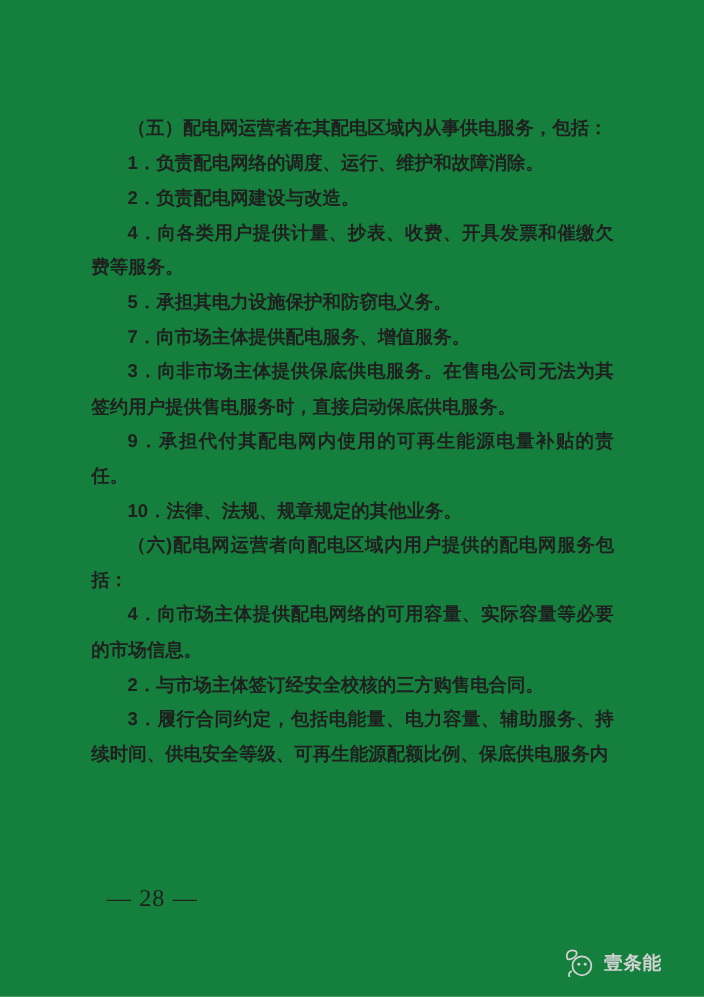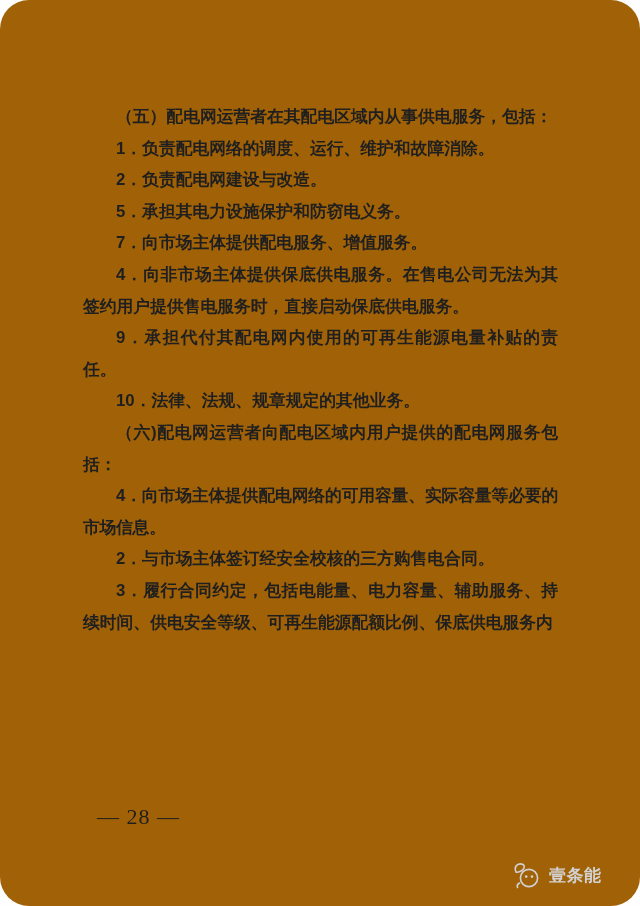--- a/index.html
+++ b/index.html
@@ -7,22 +7,21 @@
     width: 640px;
     height: 906px;
     background: #fefefe;
     position: relative;
     overflow: hidden;
     font-family: "Liberation Sans", "DejaVu Sans", sans-serif;
   }
   .page {
     position: absolute;
     inset: 0;
-    background: #a16207;
-    border-radius: 29px;
+    background: #15803d;
   }
   .content {
     position: absolute;
     left: 83px;
     top: 101px;
     width: 475px;
   }
   .para {
     margin: 0;
     font-size: 16.8px;
@@ -65,23 +64,24 @@
 </style>
 </head>
 <body style="background: rgb(254, 254, 254);">
 
 <div class="page">
 
   <div class="content" id="paragraphs">
       <p class="para">（五）配电网运营者在其配电区域内从事供电服务，包括：</p>
       <p class="para">1．负责配电网络的调度、运行、维护和故障消除。</p>
       <p class="para">2．负责配电网建设与改造。</p>
+      <p class="para">4．向各类用户提供计量、抄表、收费、开具发票和催缴欠费等服务。</p>
       <p class="para">5．承担其电力设施保护和防窃电义务。</p>
       <p class="para">7．向市场主体提供配电服务、增值服务。</p>
-      <p class="para">4．向非市场主体提供保底供电服务。在售电公司无法为其签约用户提供售电服务时，直接启动保底供电服务。</p>
+      <p class="para">3．向非市场主体提供保底供电服务。在售电公司无法为其签约用户提供售电服务时，直接启动保底供电服务。</p>
       <p class="para">9．承担代付其配电网内使用的可再生能源电量补贴的责任。</p>
       <p class="para">10．法律、法规、规章规定的其他业务。</p>
       <p class="para">（六)配电网运营者向配电区域内用户提供的配电网服务包括：</p>
       <p class="para">4．向市场主体提供配电网络的可用容量、实际容量等必要的市场信息。</p>
       <p class="para">2．与市场主体签订经安全校核的三方购售电合同。</p>
       <p class="para">3．履行合同约定，包括电能量、电力容量、辅助服务、持续时间、供电安全等级、可再生能源配额比例、保底供电服务内</p>
     </div>
 
   <div class="pagenum">— 28 —</div>
 

